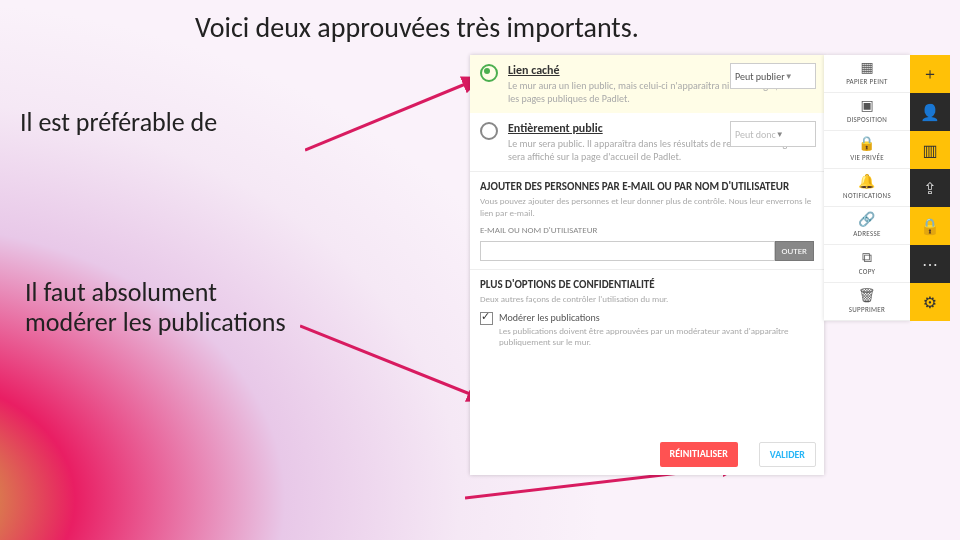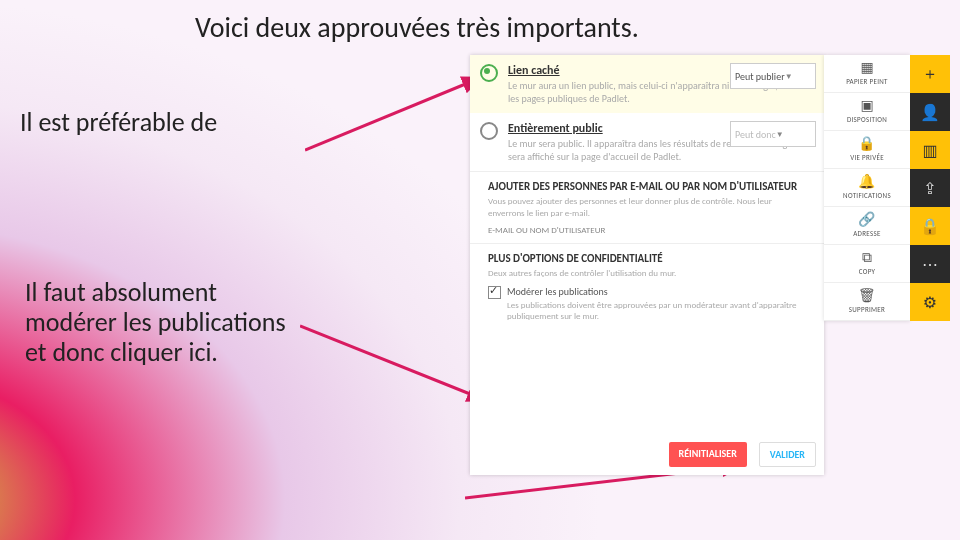--- a/index.html
+++ b/index.html
@@ -15,33 +15,33 @@
 .opt.hl{background:#fffde7}
 .radio{width:14px;height:14px;border:2px solid #888;border-radius:50%;margin-right:10px;flex-shrink:0;margin-top:1px}
 .radio.sel{border-color:#4caf50}
 .radio.sel::after{content:"";display:block;width:6px;height:6px;background:#4caf50;border-radius:50%;margin:2px}
 .opt-body{flex:1}
 .opt-title{font-weight:700;color:#333;font-size:12px;text-decoration:underline;margin-bottom:2px}
 .opt-desc{color:#aaa;font-size:10px;line-height:1.3}
 .dd{position:absolute;right:8px;top:8px;width:76px;height:20px;border:1px solid #ccc;font-size:10px;padding:2px 4px;background:#fff;color:#555;display:flex;align-items:center;}
 .dd.dim{color:#bbb}
 .car{font-size:8px;color:#888}
-.section{padding:8px 18px;border-top:1px solid #eee}
+.section{padding:8px 10px;border-top:1px solid #eee}
 .sec-title{font-size:11px;font-weight:700;color:#333;text-transform:uppercase;margin-bottom:2px}
 .sec-desc{font-size:9px;color:#aaa;line-height:1.3;margin-bottom:6px}
-.fld-label{font-size:9px;color:#888;text-transform:uppercase;margin-bottom:0}
+.fld-label{font-size:9px;color:#888;text-transform:uppercase;margin-bottom:6px}
 .input-row{display:flex}
 .txtinput{flex:1;border:1px solid #ccc;height:18px;background:#fff}
 .addbtn{background:#888;color:#fff;font-size:9px;padding:3px 6px;border:1px solid #777}
 .chk-row{display:flex;align-items:flex-start;gap:6px;margin-top:4px}
 .chk{width:11px;height:11px;border:1px solid #888;flex-shrink:0;margin-top:1px;position:relative}
 .chk.on::after{content:"✓";position:absolute;left:0;top:-3px;font-size:11px;color:#333}
 .sub-t{font-size:10px;color:#555;margin-bottom:1px}
 .sub-d{font-size:9px;color:#aaa;line-height:1.25}
-.btnrow{position:absolute;bottom:8px;right:8px;display:flex;gap:12px}
+.btnrow{position:absolute;bottom:8px;right:8px;display:flex;gap:21px}
 .btn{font-size:10px;font-weight:700;padding:5px 10px;border-radius:2px}
 .btn.reset{background:#ff5252;color:#fff}
 .btn.valid{background:#fff;color:#29b6f6;border:1px solid #ddd}
 .sidebar{position:absolute;left:824px;top:55px;width:86px;background:#fff;box-shadow:0 0 4px rgba(0,0,0,.15)}
 .sb-item{border-bottom:1px solid #eee;text-align:center;padding:6px 2px}
 .sb-ico{font-size:14px;color:#555;line-height:1}
 .sb-lbl{font-size:7px;color:#555;text-transform:uppercase;letter-spacing:.3px;margin-top:2px}
 .toolbar{position:absolute;left:910px;top:55px;width:40px}
 .tb-cell{width:40px;height:38px;display:flex;align-items:center;justify-content:center;font-size:16px}
 .tb-y{background:#ffc107;color:#333}
@@ -54,21 +54,20 @@
 <div class="slide">
   <div class="title">Voici deux approuvées très importants.</div>
 
   <div class="note1">
     <div>Il est préférable de</div>
   </div>
 
   <div class="note2">
     <div>Il faut absolument</div>
     <div>modérer les publications</div>
-    <div>et donc cliquer ici.</div>
   </div>
 
 
   <svg class="arrow" style="left:305px;top:70px" width="200" height="90">
     <defs>
         <marker id="ah1" markerWidth="8" markerHeight="8" refX="6" refY="3" orient="auto">
           <path d="M0,0 L7,3 L0,6 Z" fill="#d81b60"></path>
         </marker>
       </defs>
     <line x1="0" y1="80" x2="175" y2="8" stroke="#d81b60" stroke-width="3" marker-end="url(#ah1)"></line>
@@ -111,20 +110,24 @@
       <div class="dd dim">
           <span>Peut donc</span>
           <span class="car">▼</span>
         </div>
     </div>
 
     <div class="section">
       <div class="sec-title">AJOUTER DES PERSONNES PAR E-MAIL OU PAR NOM D'UTILISATEUR</div>
       <div class="sec-desc">Vous pouvez ajouter des personnes et leur donner plus de contrôle. Nous leur enverrons le lien par e-mail.</div>
       <div class="fld-label">E-MAIL OU NOM D'UTILISATEUR</div>
+      <div class="input-row">
+        <div class="txtinput"></div>
+        <div class="addbtn">OUTER</div>
+      </div>
     </div>
 
     <div class="section">
       <div class="sec-title">PLUS D'OPTIONS DE CONFIDENTIALITÉ</div>
       <div class="sec-desc">Deux autres façons de contrôler l'utilisation du mur.</div>
       <div class="chk-row">
         <div class="chk on"></div>
         <div>
           <div class="sub-t">Modérer les publications</div>
           <div class="sub-d">Les publications doivent être approuvées par un modérateur avant d'apparaître publiquement sur le mur.</div>

